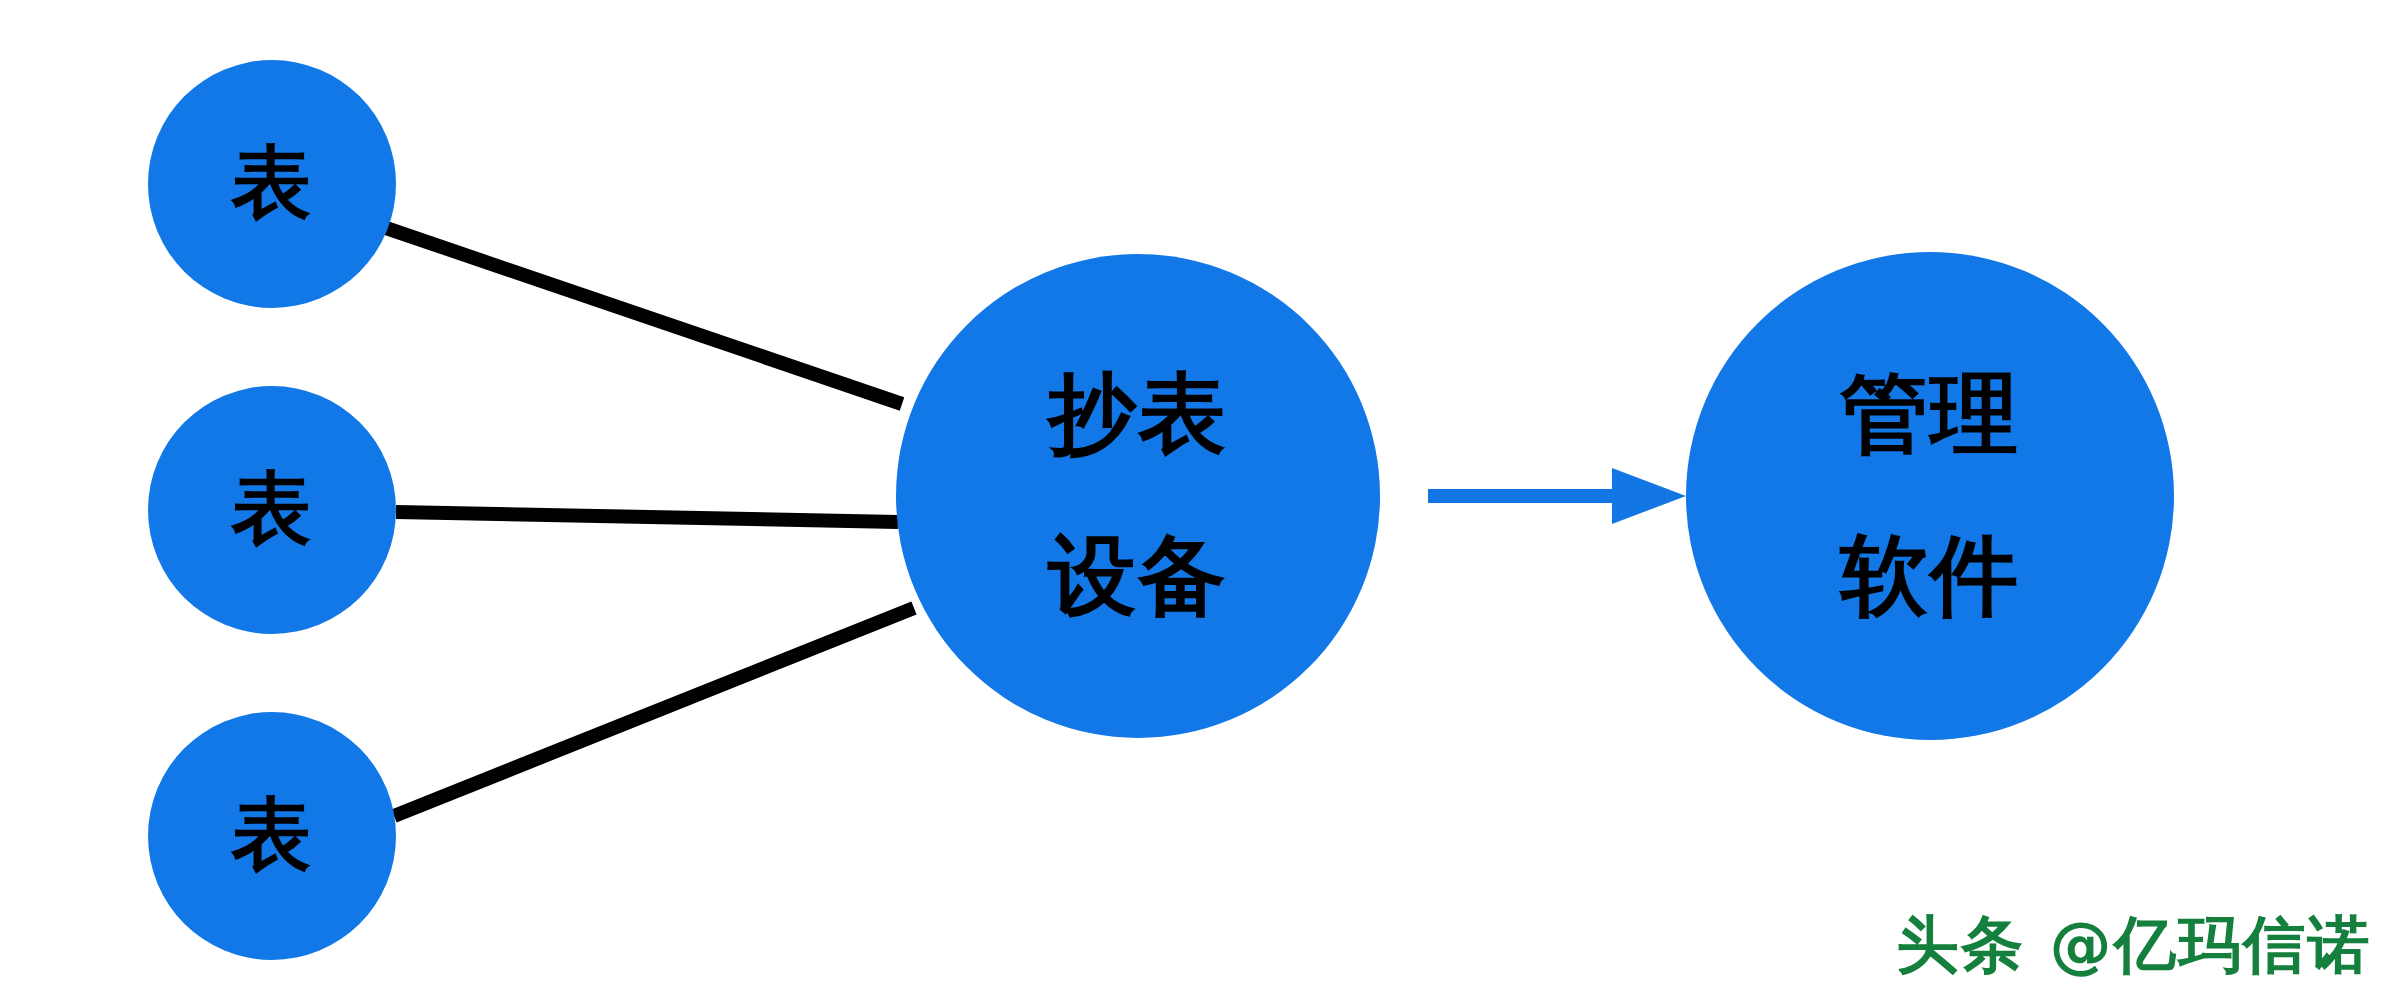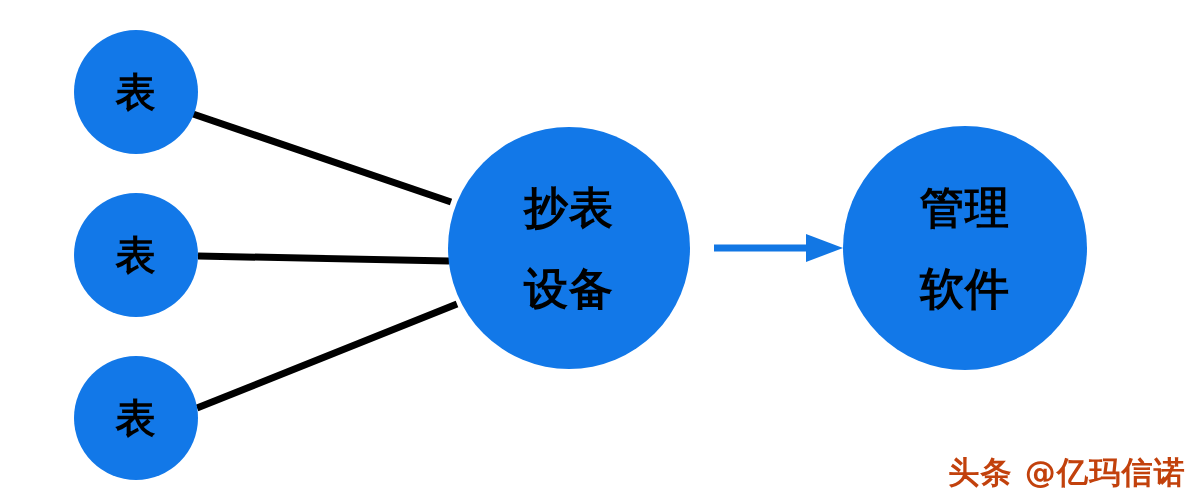--- a/index.html
+++ b/index.html
@@ -41,21 +41,21 @@
   .big-label {
     font-size: 44px;
     line-height: 1.85;
   }
   .watermark {
     position: absolute;
     right: 18px;
     bottom: 8px;
     font-size: 31px;
     font-weight: bold;
-    color: #c2410c;
+    color: #15803d;
     letter-spacing: 0.04em;
     white-space: pre;
     font-family: "DejaVu Sans", "Liberation Sans", sans-serif;
   }
 </style>
 </head>
 <body>
 
 <div id="canvas">
 

